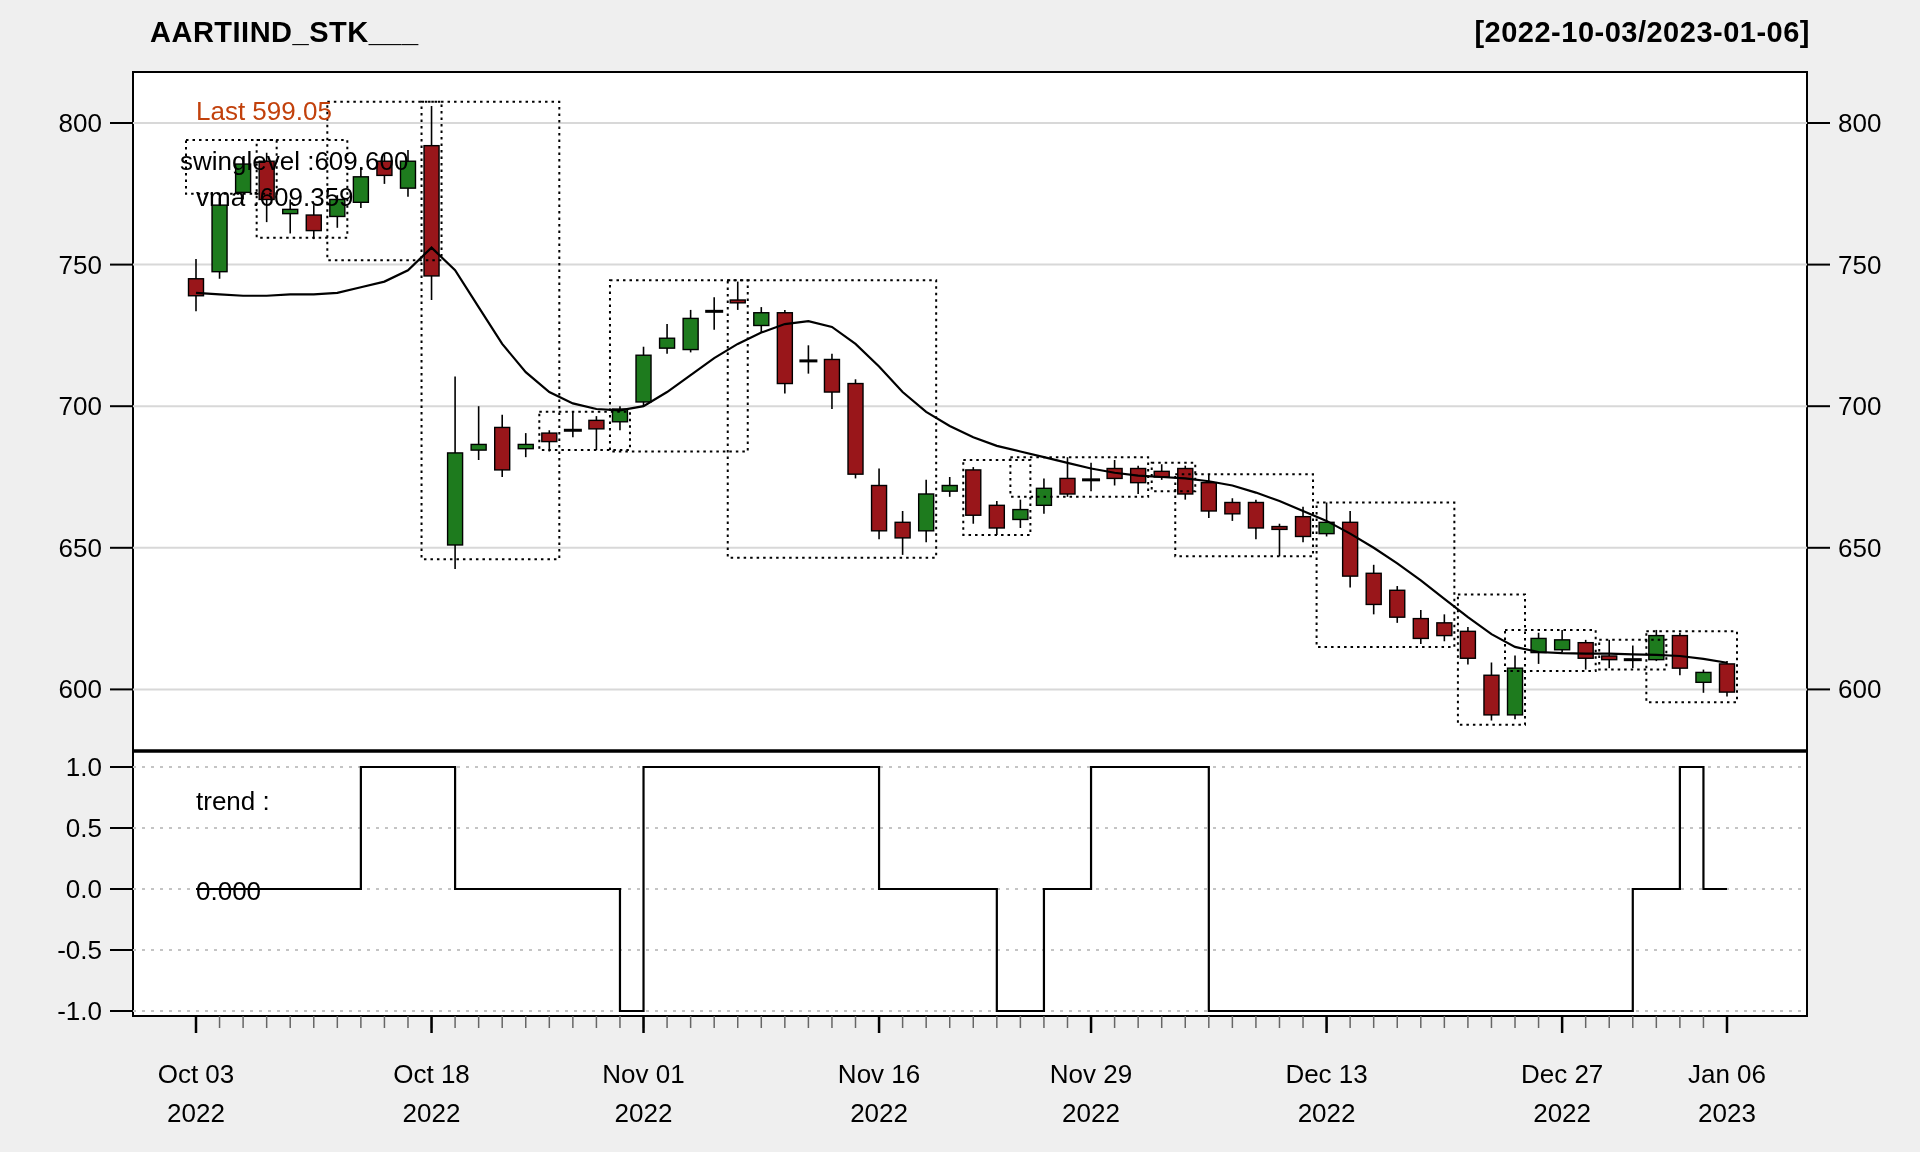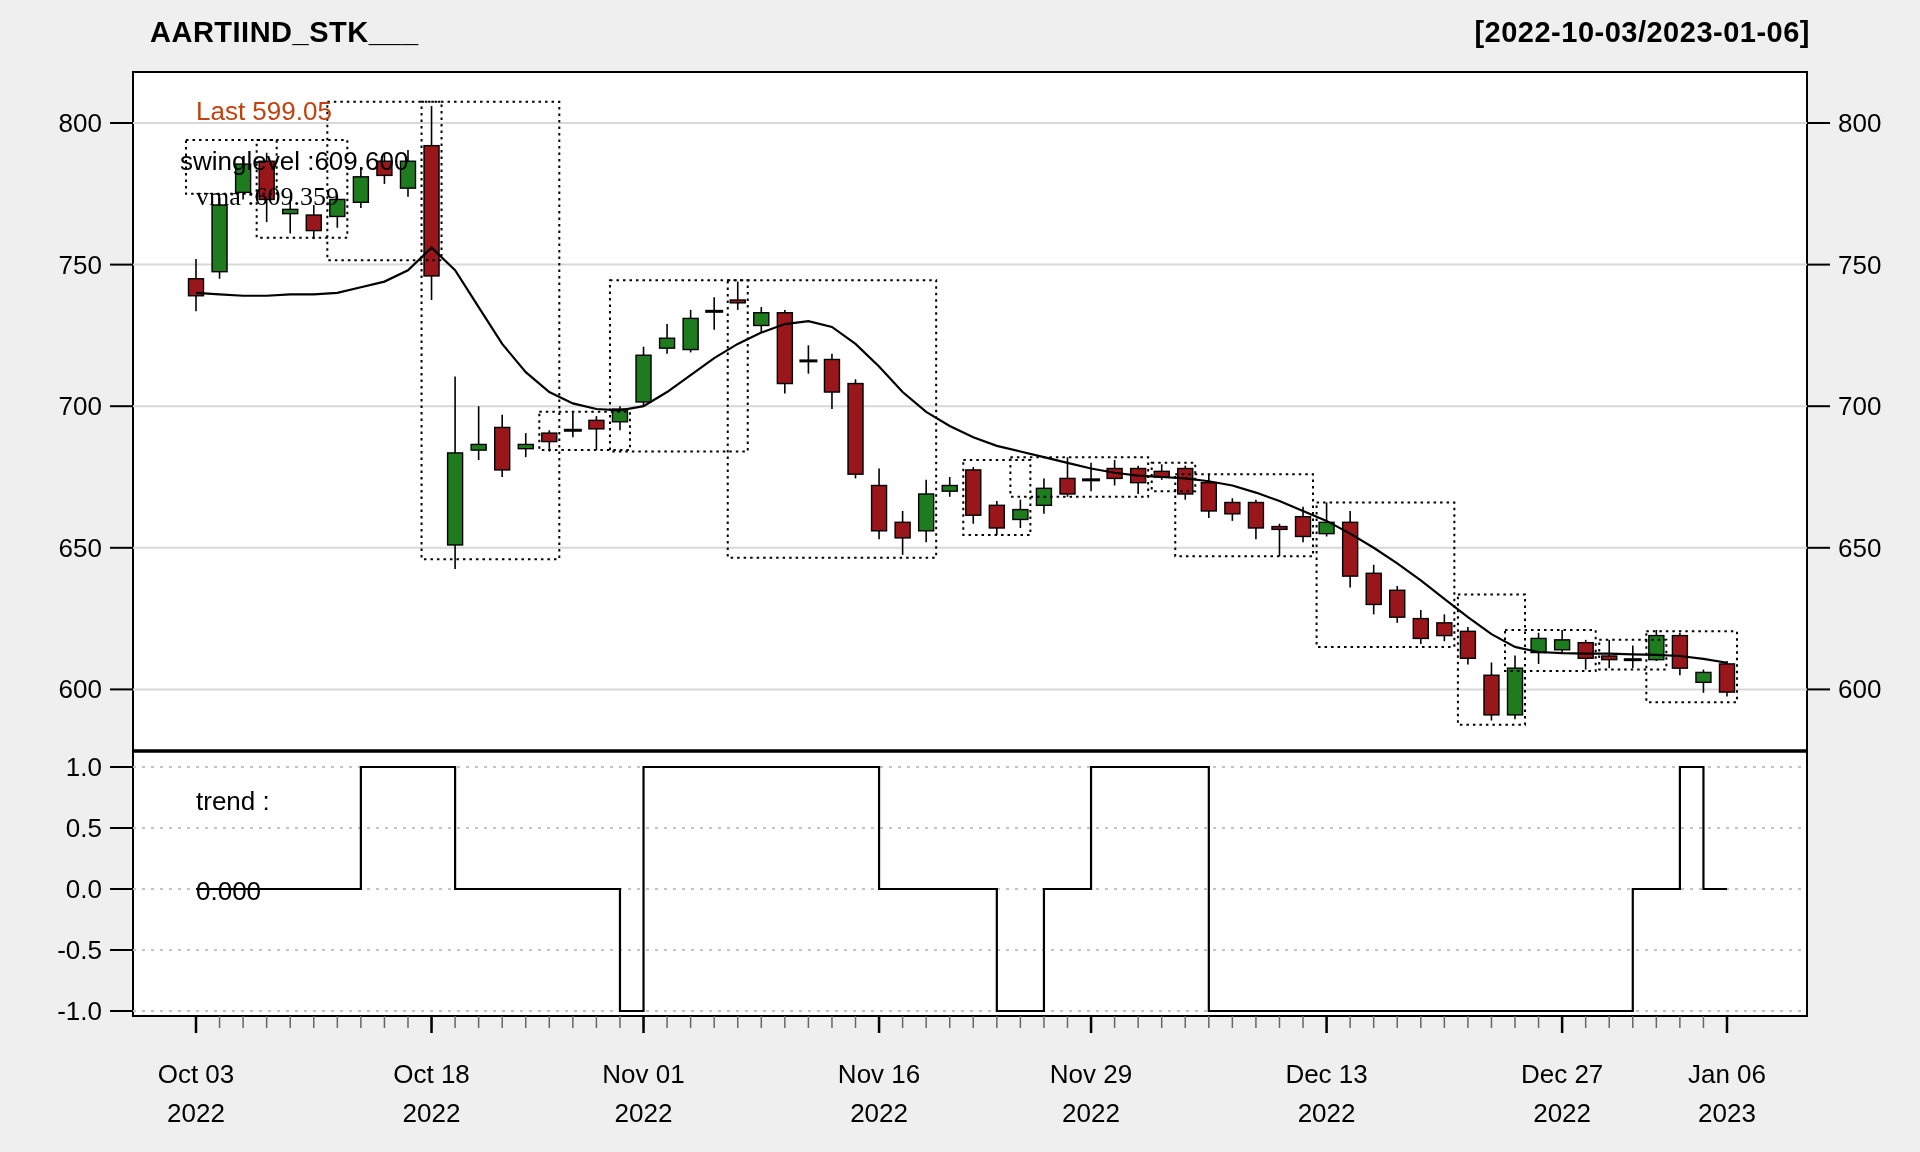--- a/index.html
+++ b/index.html
@@ -5,21 +5,21 @@
   html,body{margin:0;padding:0;}
   body{font-family:"Liberation Sans",sans-serif;background:#ededed;}
   #fig{position:relative;width:1920px;height:1152px;background:#efefef;overflow:hidden;}
   #chart-svg{position:absolute;left:0;top:0;}
   .hdr{position:absolute;top:16px;font-weight:bold;font-size:29px;color:#000;letter-spacing:0.5px;}
   #title{left:142px;margin-left:8px;}
   #range{right:110px;}
   .ann{position:absolute;font-size:26px;color:#000;}
   #last-lbl{left:196px;top:96px;color:#c2410c;}
   #swing-lbl{left:180px;top:139px;margin-top:7px;}
-  #vma-lbl{left:196px;top:182px;font-family:Liberation Serif, serif;}
+  #vma-lbl{left:196px;top:182px;}
   #trend-lbl1{left:196px;top:786px;text-align:right;}
   #trend-lbl2{left:196px;top:876px;}
 </style>
 </head>
 <body>
 
 <div id="fig">
   <div id="title" class="hdr">AARTIIND_STK___</div>
   <div id="range" class="hdr">[2022-10-03/2023-01-06]</div>
 

